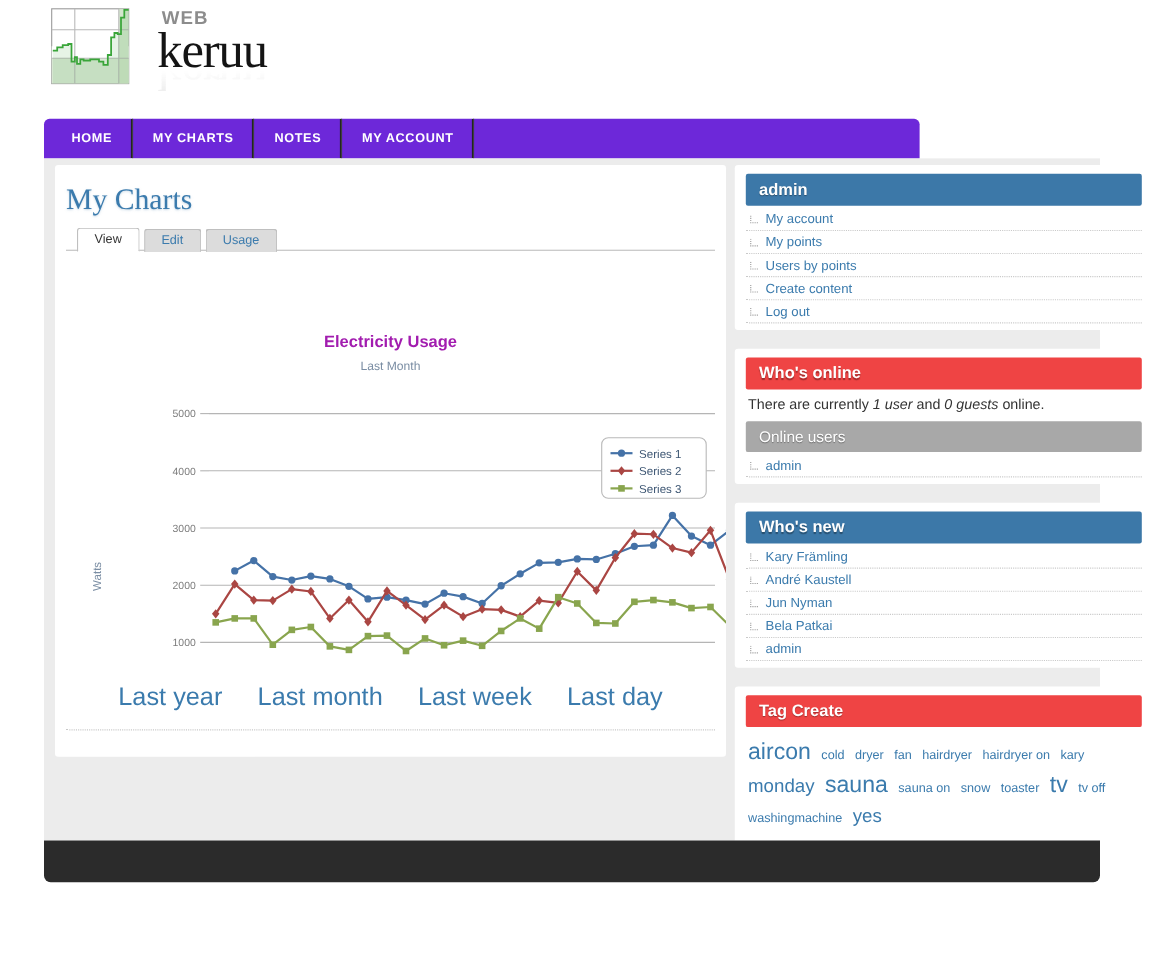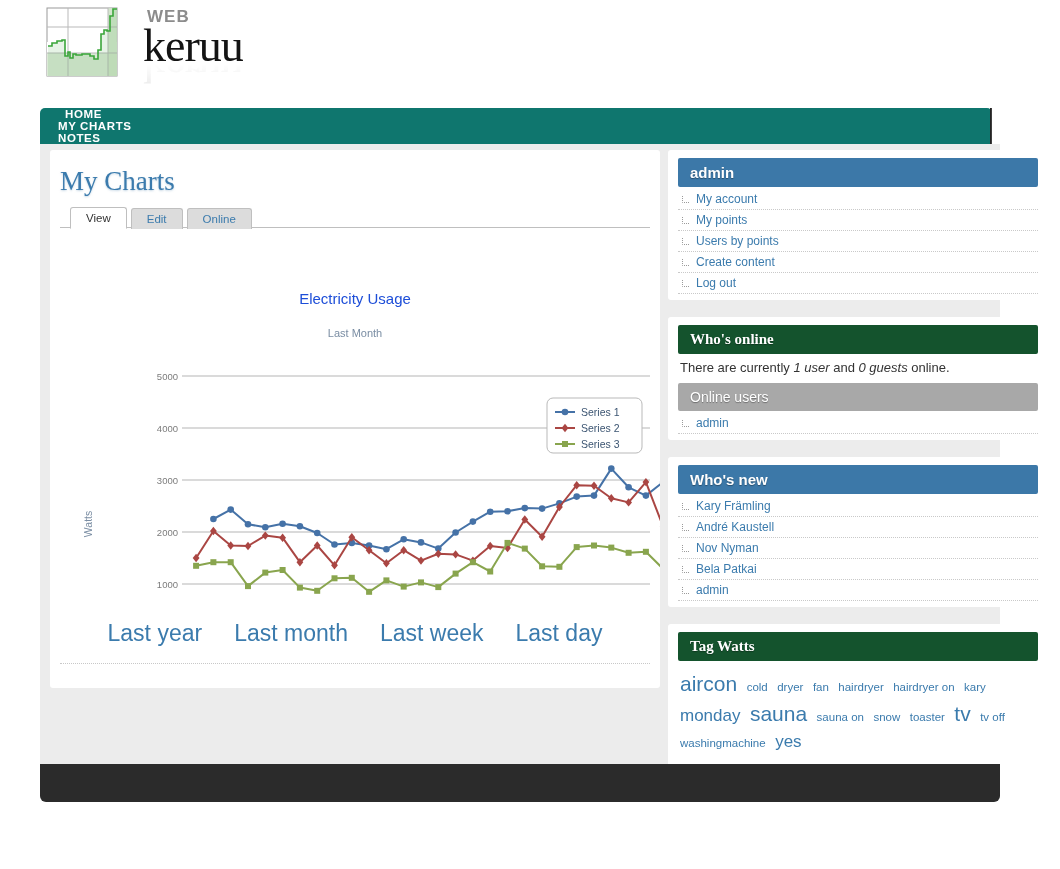--- a/index.html
+++ b/index.html
@@ -67,26 +67,25 @@
     mask-image: linear-gradient(to top, rgba(0,0,0,0) 28%, rgba(0,0,0,0.55) 100%);
     opacity: .85;
     height: 34px;
     overflow: hidden;
   }
 
   
   #nav {
     position: absolute;
     left: 40px; top: 108px;
-    width: 952px; height: 36px;
-    background: #0f766e;
+    width: 796px; height: 36px;
+    background: #6d28d9;
     border-radius: 5px 5px 0 0;
     display: flex;
     align-items: stretch;
-    flex-direction: column;
   }
   .nav-item {
     display: flex;
     align-items: center;
     padding: 0 18px;
     color: #ffffff;
     font-size: 11.5px;
     font-weight: bold;
     letter-spacing: .6px;
     border-right: 1px solid #3f3f3f;
@@ -160,24 +159,25 @@
   }
 
   
   #chart-area {
     position: relative;
     width: 610px;
     height: 390px;
   }
   #chart-title {
     position: absolute;
-    left: 0; right: 0; top: 62px;
+    left: 0; right: 0; top: 74px;
     text-align: center;
     font-size: 15px;
-    color: #1d4ed8;
+    color: #a21caf;
+    font-weight: bold;
   }
   #chart-subtitle {
     position: absolute;
     left: 0; right: 0; top: 99px;
     text-align: center;
     font-size: 11px;
     color: #7a8da3;
   }
   #chart-svg {
     position: absolute;
@@ -243,21 +243,21 @@
   .block-title {
     font-size: 15px;
     font-weight: bold;
     color: #ffffff;
     padding: 6px 12px;
     border-radius: 2px;
     margin: 0 0 2px 0;
     text-shadow: 0 1px 1px rgba(0,0,0,.35);
   }
   .block-title.blue { background: #3c78a8; }
-  .block-title.dark { background: #14532d; font-family: Liberation Serif, serif; }
+  .block-title.dark { background: #ef4444; }
   .block-title.grey {
     background: #a8a8a8;
     font-weight: normal;
     font-size: 14px;
     margin-top: 6px;
   }
   ul.menu {
     list-style: none;
     margin: 0;
     padding: 0;
@@ -339,21 +339,21 @@
   </div>
 
   <div id="body-bg"></div>
 
   <div id="content">
     <h1 id="page-title">My Charts</h1>
 
     <div id="tabs">
       <div class="tab active">View</div>
       <div class="tab">Edit</div>
-      <div class="tab">Online</div>
+      <div class="tab">Usage</div>
     </div>
 
     <div id="chart-area">
       <div id="chart-title">Electricity Usage</div>
       <div id="chart-subtitle">Last Month</div>
       <svg id="chart-svg" viewBox="0 0 610 390">
           <line x1="140" y1="408" x2="600" y2="408" stroke="#cfe0ee" stroke-width="1"></line>
           <line x1="132" y1="408" x2="140" y2="408" stroke="#b5b5b5" stroke-width="1"></line>
           <text x="128" y="411.5" text-anchor="end" class="tick-text">0</text>
           <line x1="140" y1="356" x2="600" y2="356" stroke="#b5b5b5" stroke-width="1"></line>
@@ -585,21 +585,21 @@
               </svg>
           </span>
           <a>André Kaustell</a>
         </li>
         <li>
           <span class="bullet">
             <svg width="9" height="9" viewBox="0 0 9 9">
                 <path d="M1.5 0 L1.5 6.5 L8 6.5" fill="none" stroke="#9a9a9a" stroke-width="1" stroke-dasharray="1,1"></path>
               </svg>
           </span>
-          <a>Nov Nyman</a>
+          <a>Jun Nyman</a>
         </li>
         <li>
           <span class="bullet">
             <svg width="9" height="9" viewBox="0 0 9 9">
                 <path d="M1.5 0 L1.5 6.5 L8 6.5" fill="none" stroke="#9a9a9a" stroke-width="1" stroke-dasharray="1,1"></path>
               </svg>
           </span>
           <a>Bela Patkai</a>
         </li>
         <li>
@@ -607,20 +607,20 @@
             <svg width="9" height="9" viewBox="0 0 9 9">
                 <path d="M1.5 0 L1.5 6.5 L8 6.5" fill="none" stroke="#9a9a9a" stroke-width="1" stroke-dasharray="1,1"></path>
               </svg>
           </span>
           <a>admin</a>
         </li>
       </ul>
     </div>
 
     <div class="block">
-      <div class="block-title dark">Tag Watts</div>
+      <div class="block-title dark">Tag Create</div>
       <div id="tag-cloud"><a class="tag-s4">aircon</a> <a class="tag-s1">cold</a> <a class="tag-s1">dryer</a> <a class="tag-s1">fan</a> <a class="tag-s1">hairdryer</a> <a class="tag-s1">hairdryer on</a> <a class="tag-s1">kary</a> <a class="tag-s3">monday</a> <a class="tag-s4">sauna</a> <a class="tag-s1">sauna on</a> <a class="tag-s1">snow</a> <a class="tag-s1">toaster</a> <a class="tag-s4">tv</a> <a class="tag-s1">tv off</a> <a class="tag-s1">washingmachine</a> <a class="tag-s3">yes</a> </div>
     </div>
 
   </div>
 
   <div id="footer-bar"></div>
 </div>
 
 </body></html>

